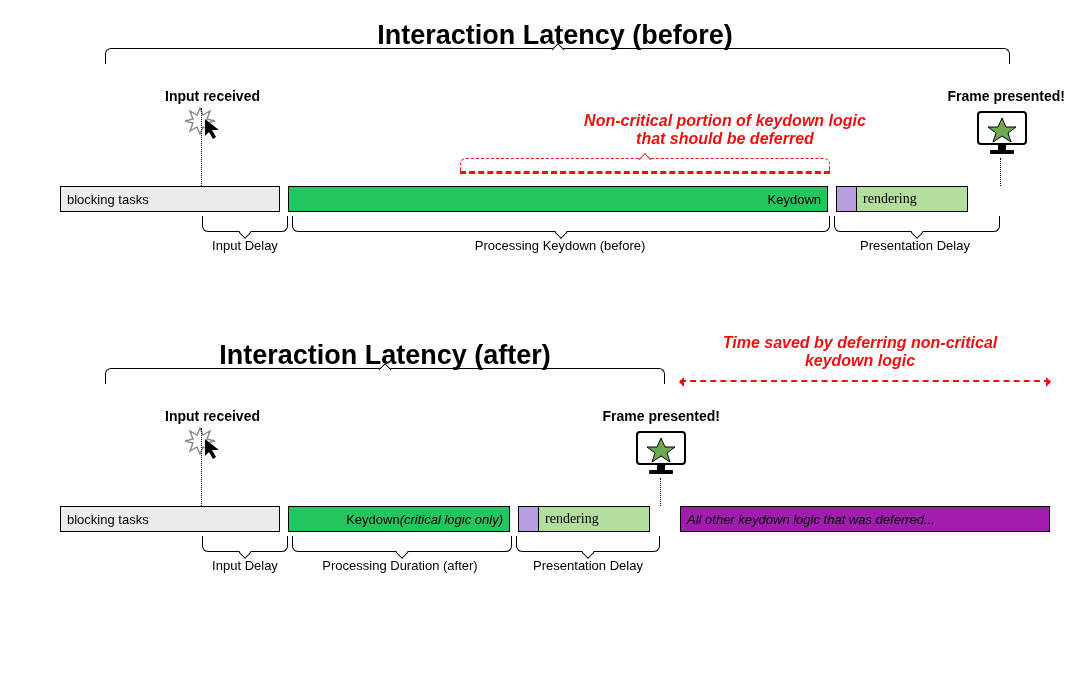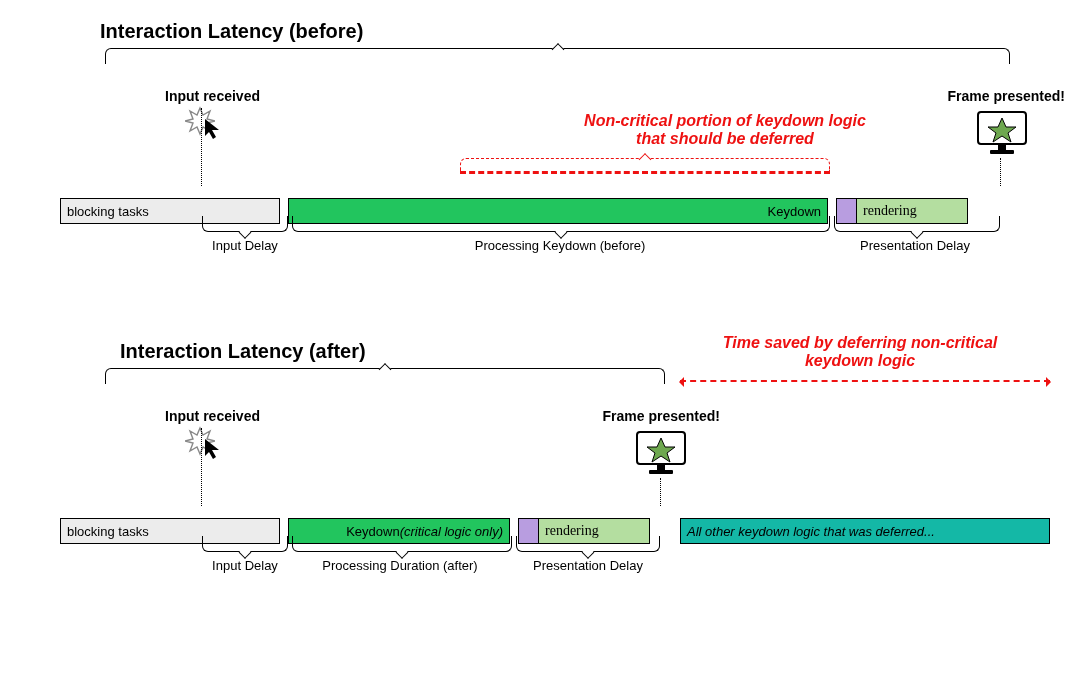--- a/index.html
+++ b/index.html
@@ -7,57 +7,56 @@
     margin: 0;
     padding: 20px 30px;
     font-family: Arial, Helvetica, sans-serif;
     background: #fff;
     width: 1071px;
     height: 690px;
     position: relative;
   }
   .section { position: relative; }
   .title {
-    text-align: left;
+    text-align: center;
     font-weight: bold;
-    font-size: 20px;
+    font-size: 27px;
   }
   .sub-label {
     font-size: 14px;
     text-align: right;
     font-weight: bold;
   }
   .red-label {
     color: #e11;
     font-style: italic;
     font-weight: bold;
     font-size: 16px;
     text-align: center;
   }
   .bar-row {
     display: flex;
     align-items: stretch;
     height: 26px;
     gap: 8px;
-    margin-top: 12px;
   }
   .bar {
     border: 1.5px solid #000;
     display: flex;
     align-items: center;
     padding: 0 6px;
     font-size: 13px;
     white-space: nowrap;
     overflow: hidden;
   }
   .blocking { background: #ececec; }
   .keydown { background: #22c55e; justify-content: flex-end; }
   .purple  { background: #b89de0; }
   .render  { background: #b4dea0; font-family: Liberation Serif, serif; font-size: 14px; }
-  .deferred{ background: #14b8a6; font-style: italic; }
+  .deferred{ background: #a21caf; font-style: italic; }
   .kd-text i { font-style: italic; }
 
   
   .brace-down, .brace-up {
     position: absolute;
     height: 16px;
     border: 1.2px solid #000;
     border-top: none;
     border-radius: 0 0 6px 6px;
     pointer-events: none;

